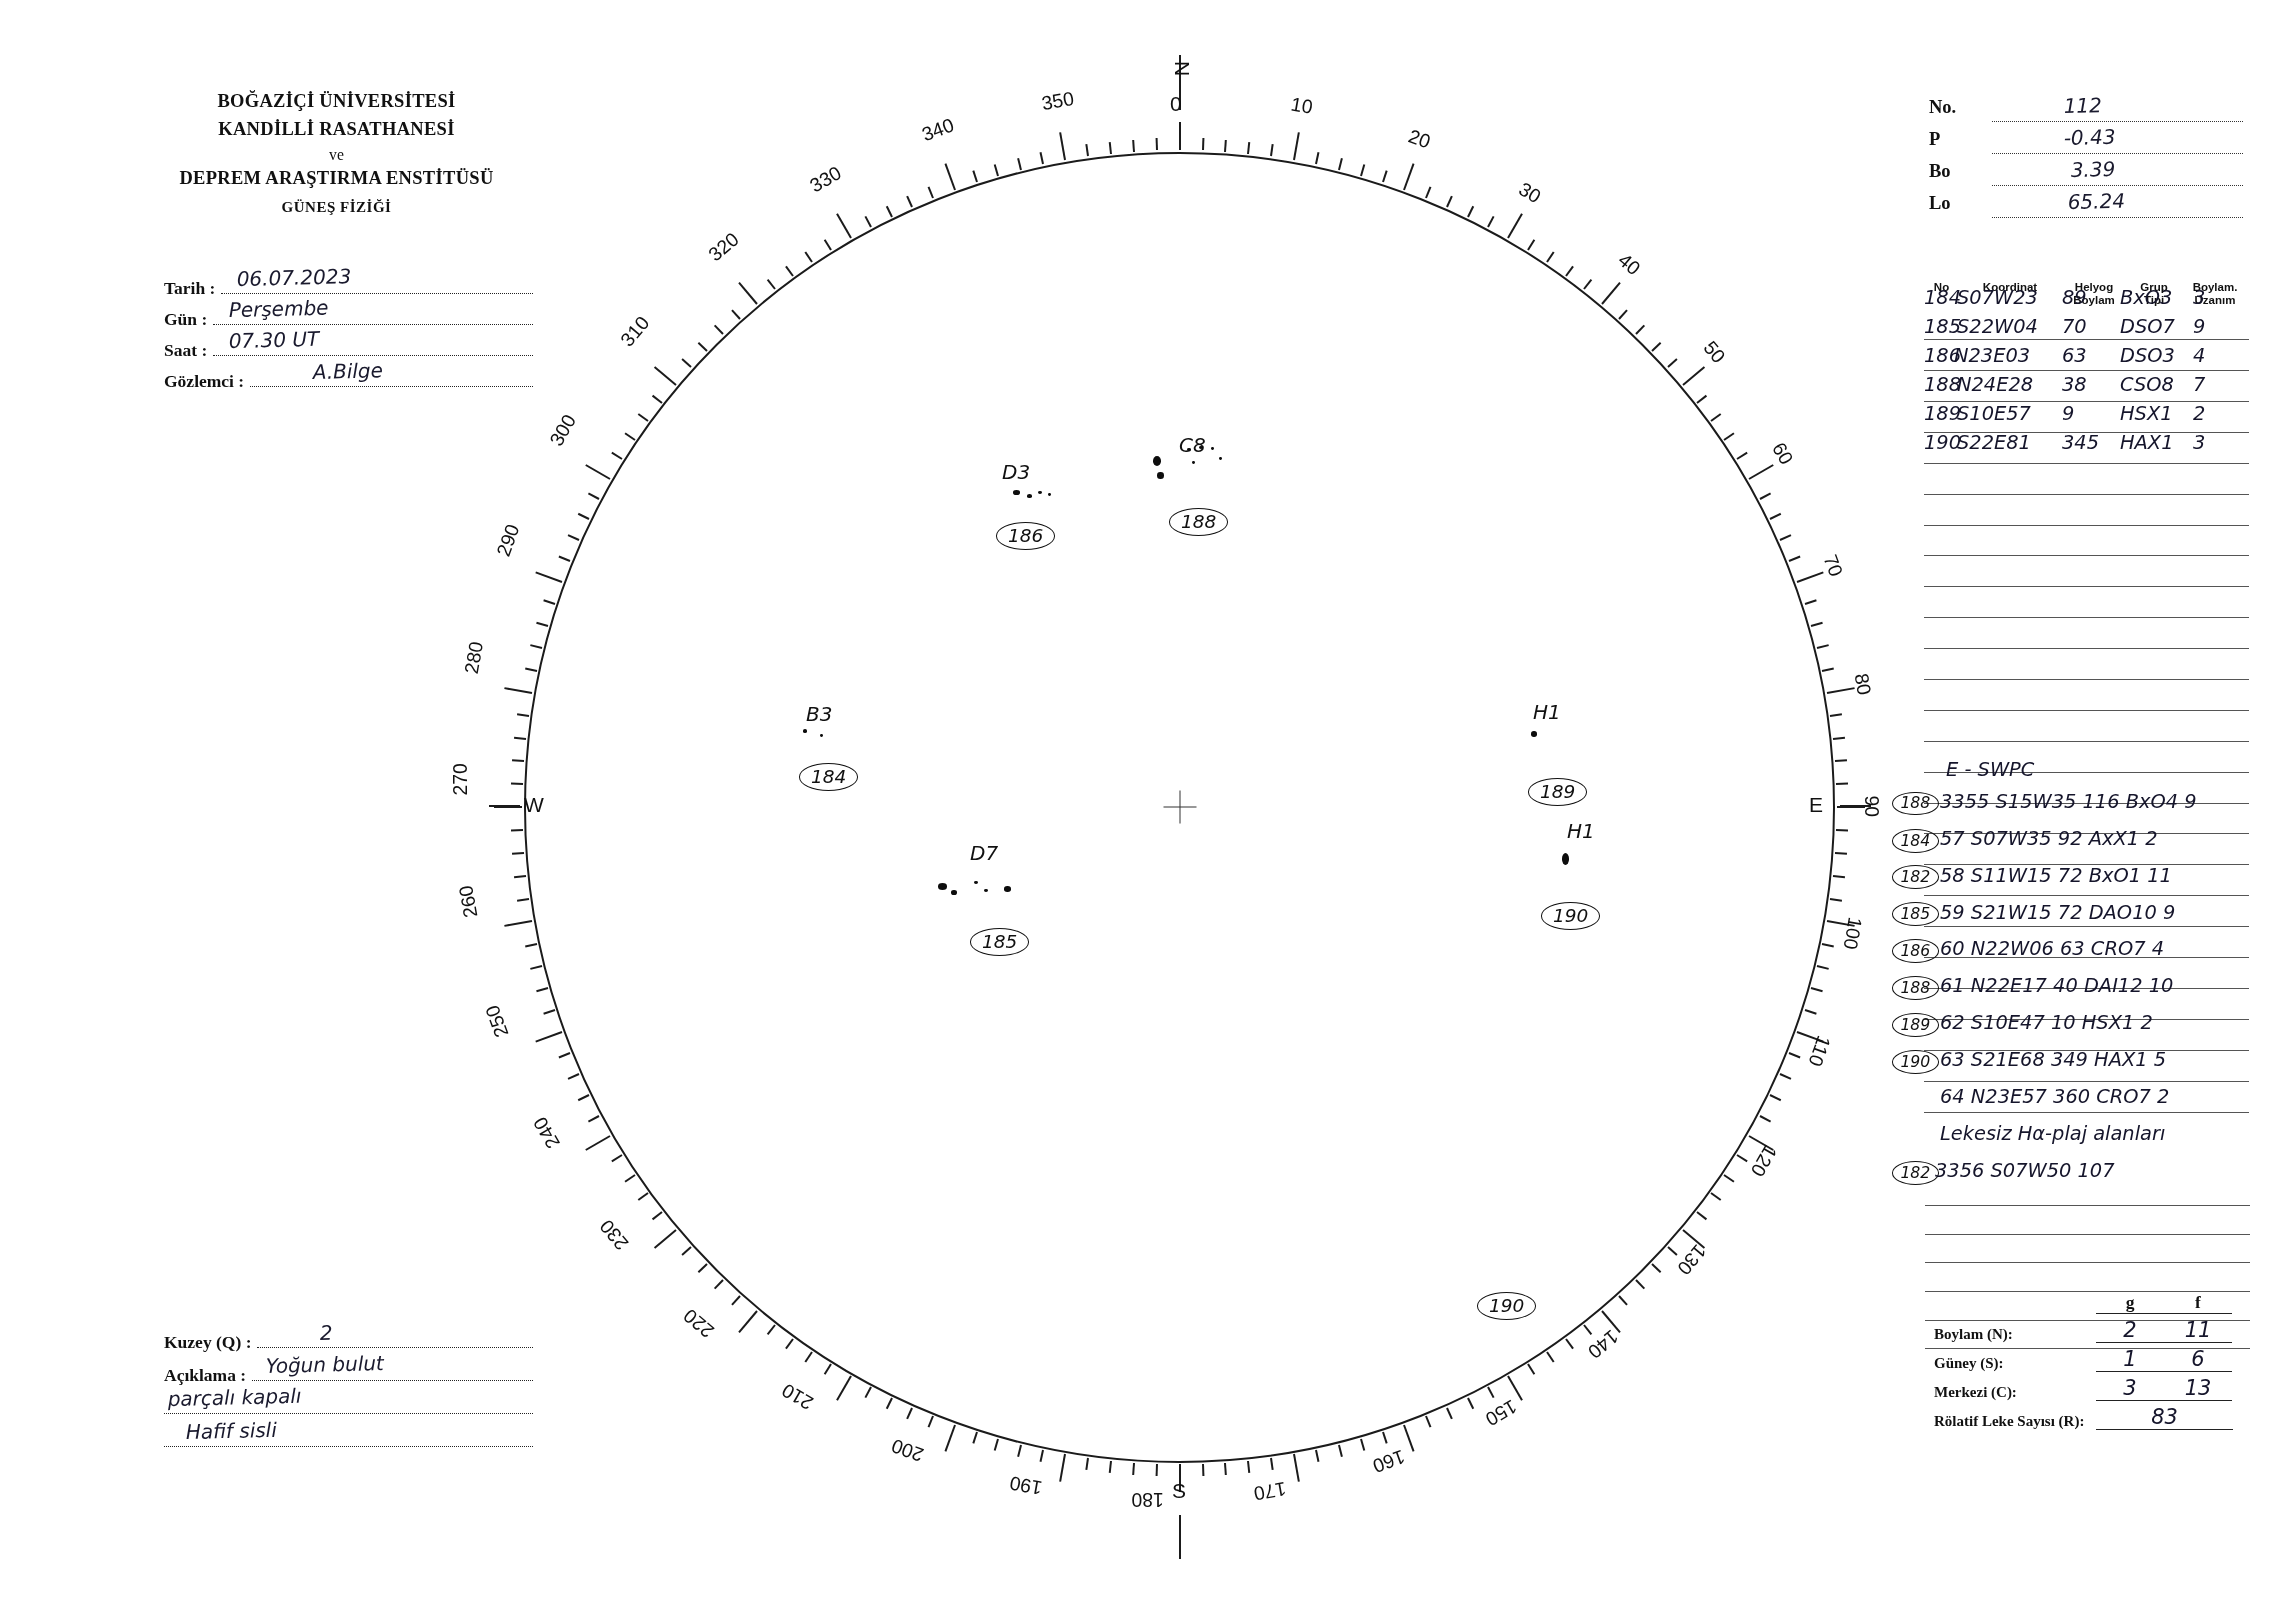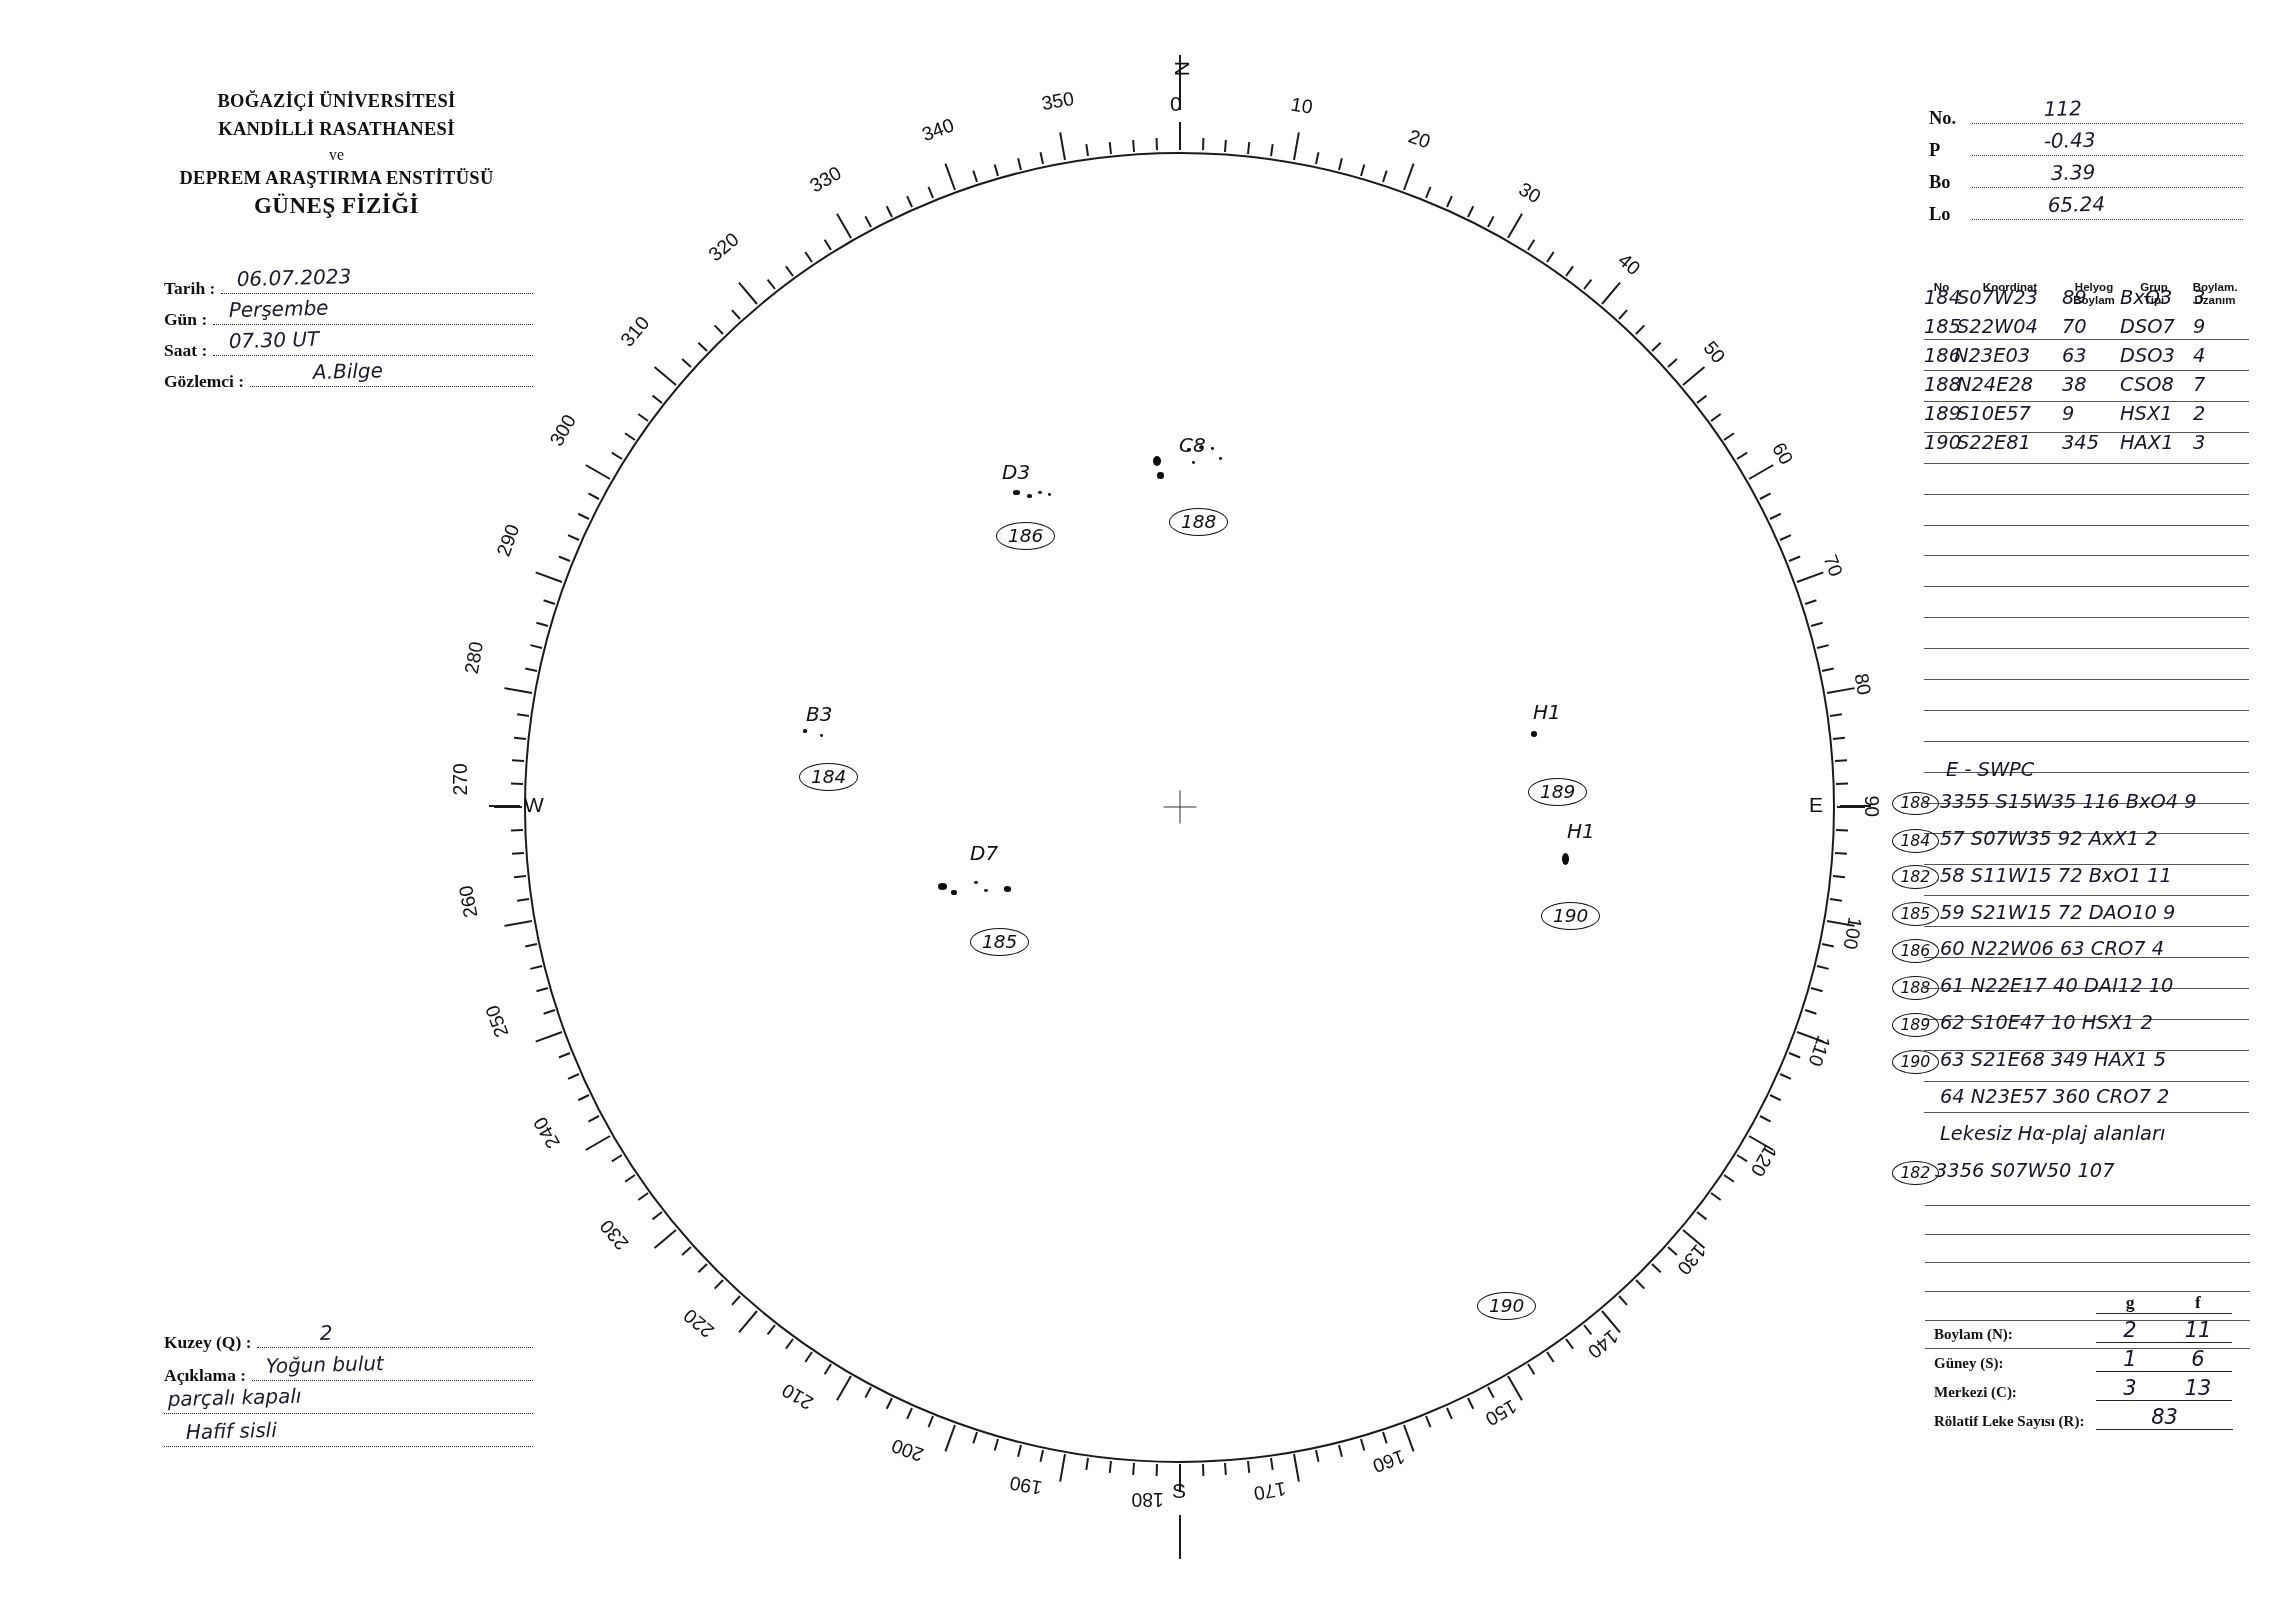--- a/index.html
+++ b/index.html
@@ -4,21 +4,21 @@
 <style>
   html,body{margin:0;padding:0;background:#ffffff;}
   body{width:2289px;height:1618px;position:relative;overflow:hidden;
        font-family:"Liberation Serif", serif;color:#111;}
   .sheet{position:absolute;inset:0;}
 
   
   .hdr{position:absolute;left:138px;top:88px;width:397px;text-align:center;}
   .hdr .l1,.hdr .l2,.hdr .l4{font-weight:bold;font-size:18.5px;letter-spacing:0.3px;line-height:1.5;}
   .hdr .ve{font-size:15.7px;line-height:1.4;}
-  .hdr .title{font-weight:bold;font-size:23px;margin-top:0;letter-spacing:0.5px;}
+  .hdr .title{font-weight:bold;font-size:15px;margin-top:6px;letter-spacing:0.5px;}
 
   .fields{position:absolute;left:164px;top:268px;width:369px;}
   .frow{display:flex;align-items:flex-end;height:31px;}
   .flab{font-weight:bold;font-size:17.5px;white-space:nowrap;}
   .fdot{flex:1;border-bottom:0.9px dotted #222;margin:0 0 4.6px 5.5px;position:relative;height:24px;}
   .hw{font-family:"DejaVu Sans", sans-serif;font-size:20px;color:#1a1a2e;
       position:absolute;left:16.6px;bottom:2.8px;white-space:nowrap;
       transform:rotate(-1.4deg);transform-origin:left bottom;font-style:italic;}
 
   
@@ -44,21 +44,21 @@
   .cardbar{position:absolute;background:#1b1b1b;}
   .glab{position:absolute;font-family:"DejaVu Sans", sans-serif;font-size:20px;
         font-style:italic;color:#111;white-space:nowrap;}
   .gnum{position:absolute;font-family:"DejaVu Sans", sans-serif;font-size:18.5px;
         font-style:italic;color:#111;border:1.5px solid #111;border-radius:50%;
         padding:1.8px 11px 2.8px;white-space:nowrap;}
   .sp{position:absolute;background:#0d0d0d;border-radius:50%;}
 
   
   .rpanel{position:absolute;left:1929px;top:97px;width:314px;}
-  .rrow{display:flex;align-items:flex-end;height:32px;}
+  .rrow{display:flex;align-items:flex-start;height:32px;gap:20px;}
   .rlab{font-weight:bold;font-size:18.5px;width:39px;}
   .rdot{flex:1;border-bottom:0.9px dotted #333;margin:0 0 4.6px 3.7px;height:24px;position:relative;}
 
   
   .tbl{position:absolute;left:1924px;top:281px;width:325px;}
   .thead{display:flex;font-family:"Liberation Sans", sans-serif;font-size:11.5px;
          font-weight:bold;line-height:1.15;text-align:center;padding-bottom:2.8px;}
   .thead .c1{width:35px;}
   .thead .c2{width:102px;}
   .thead .c3{width:66px;}

